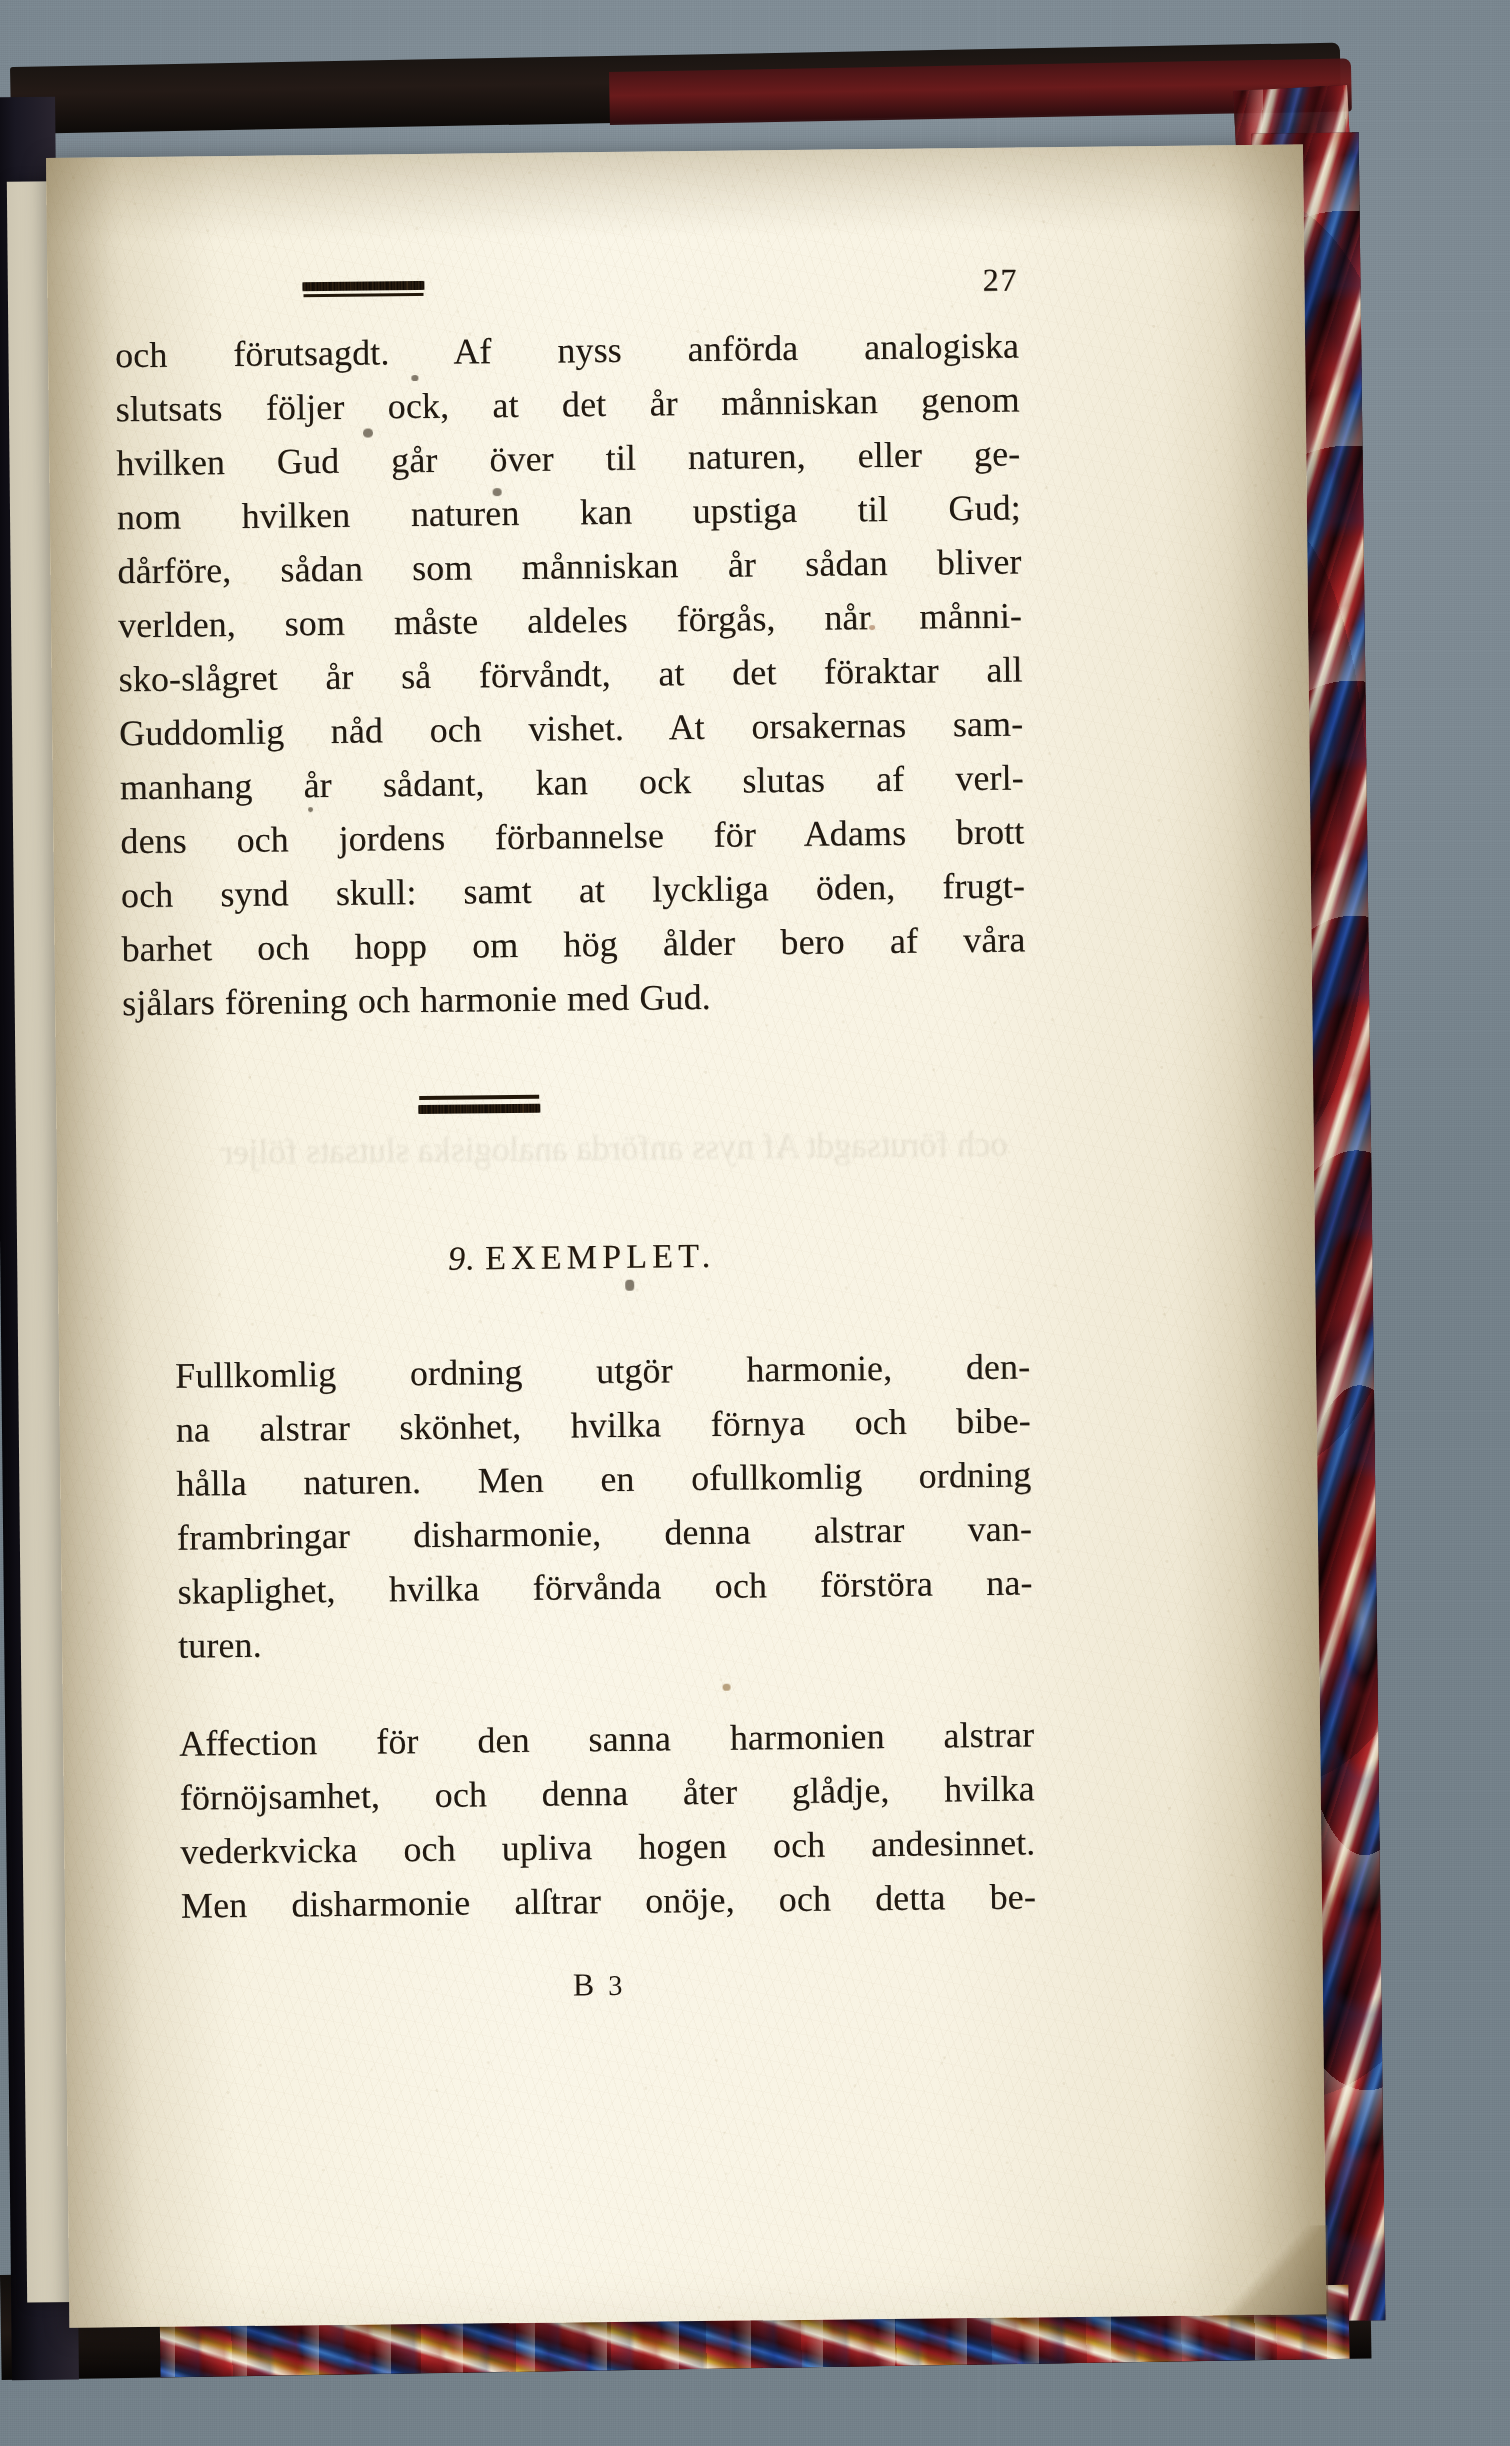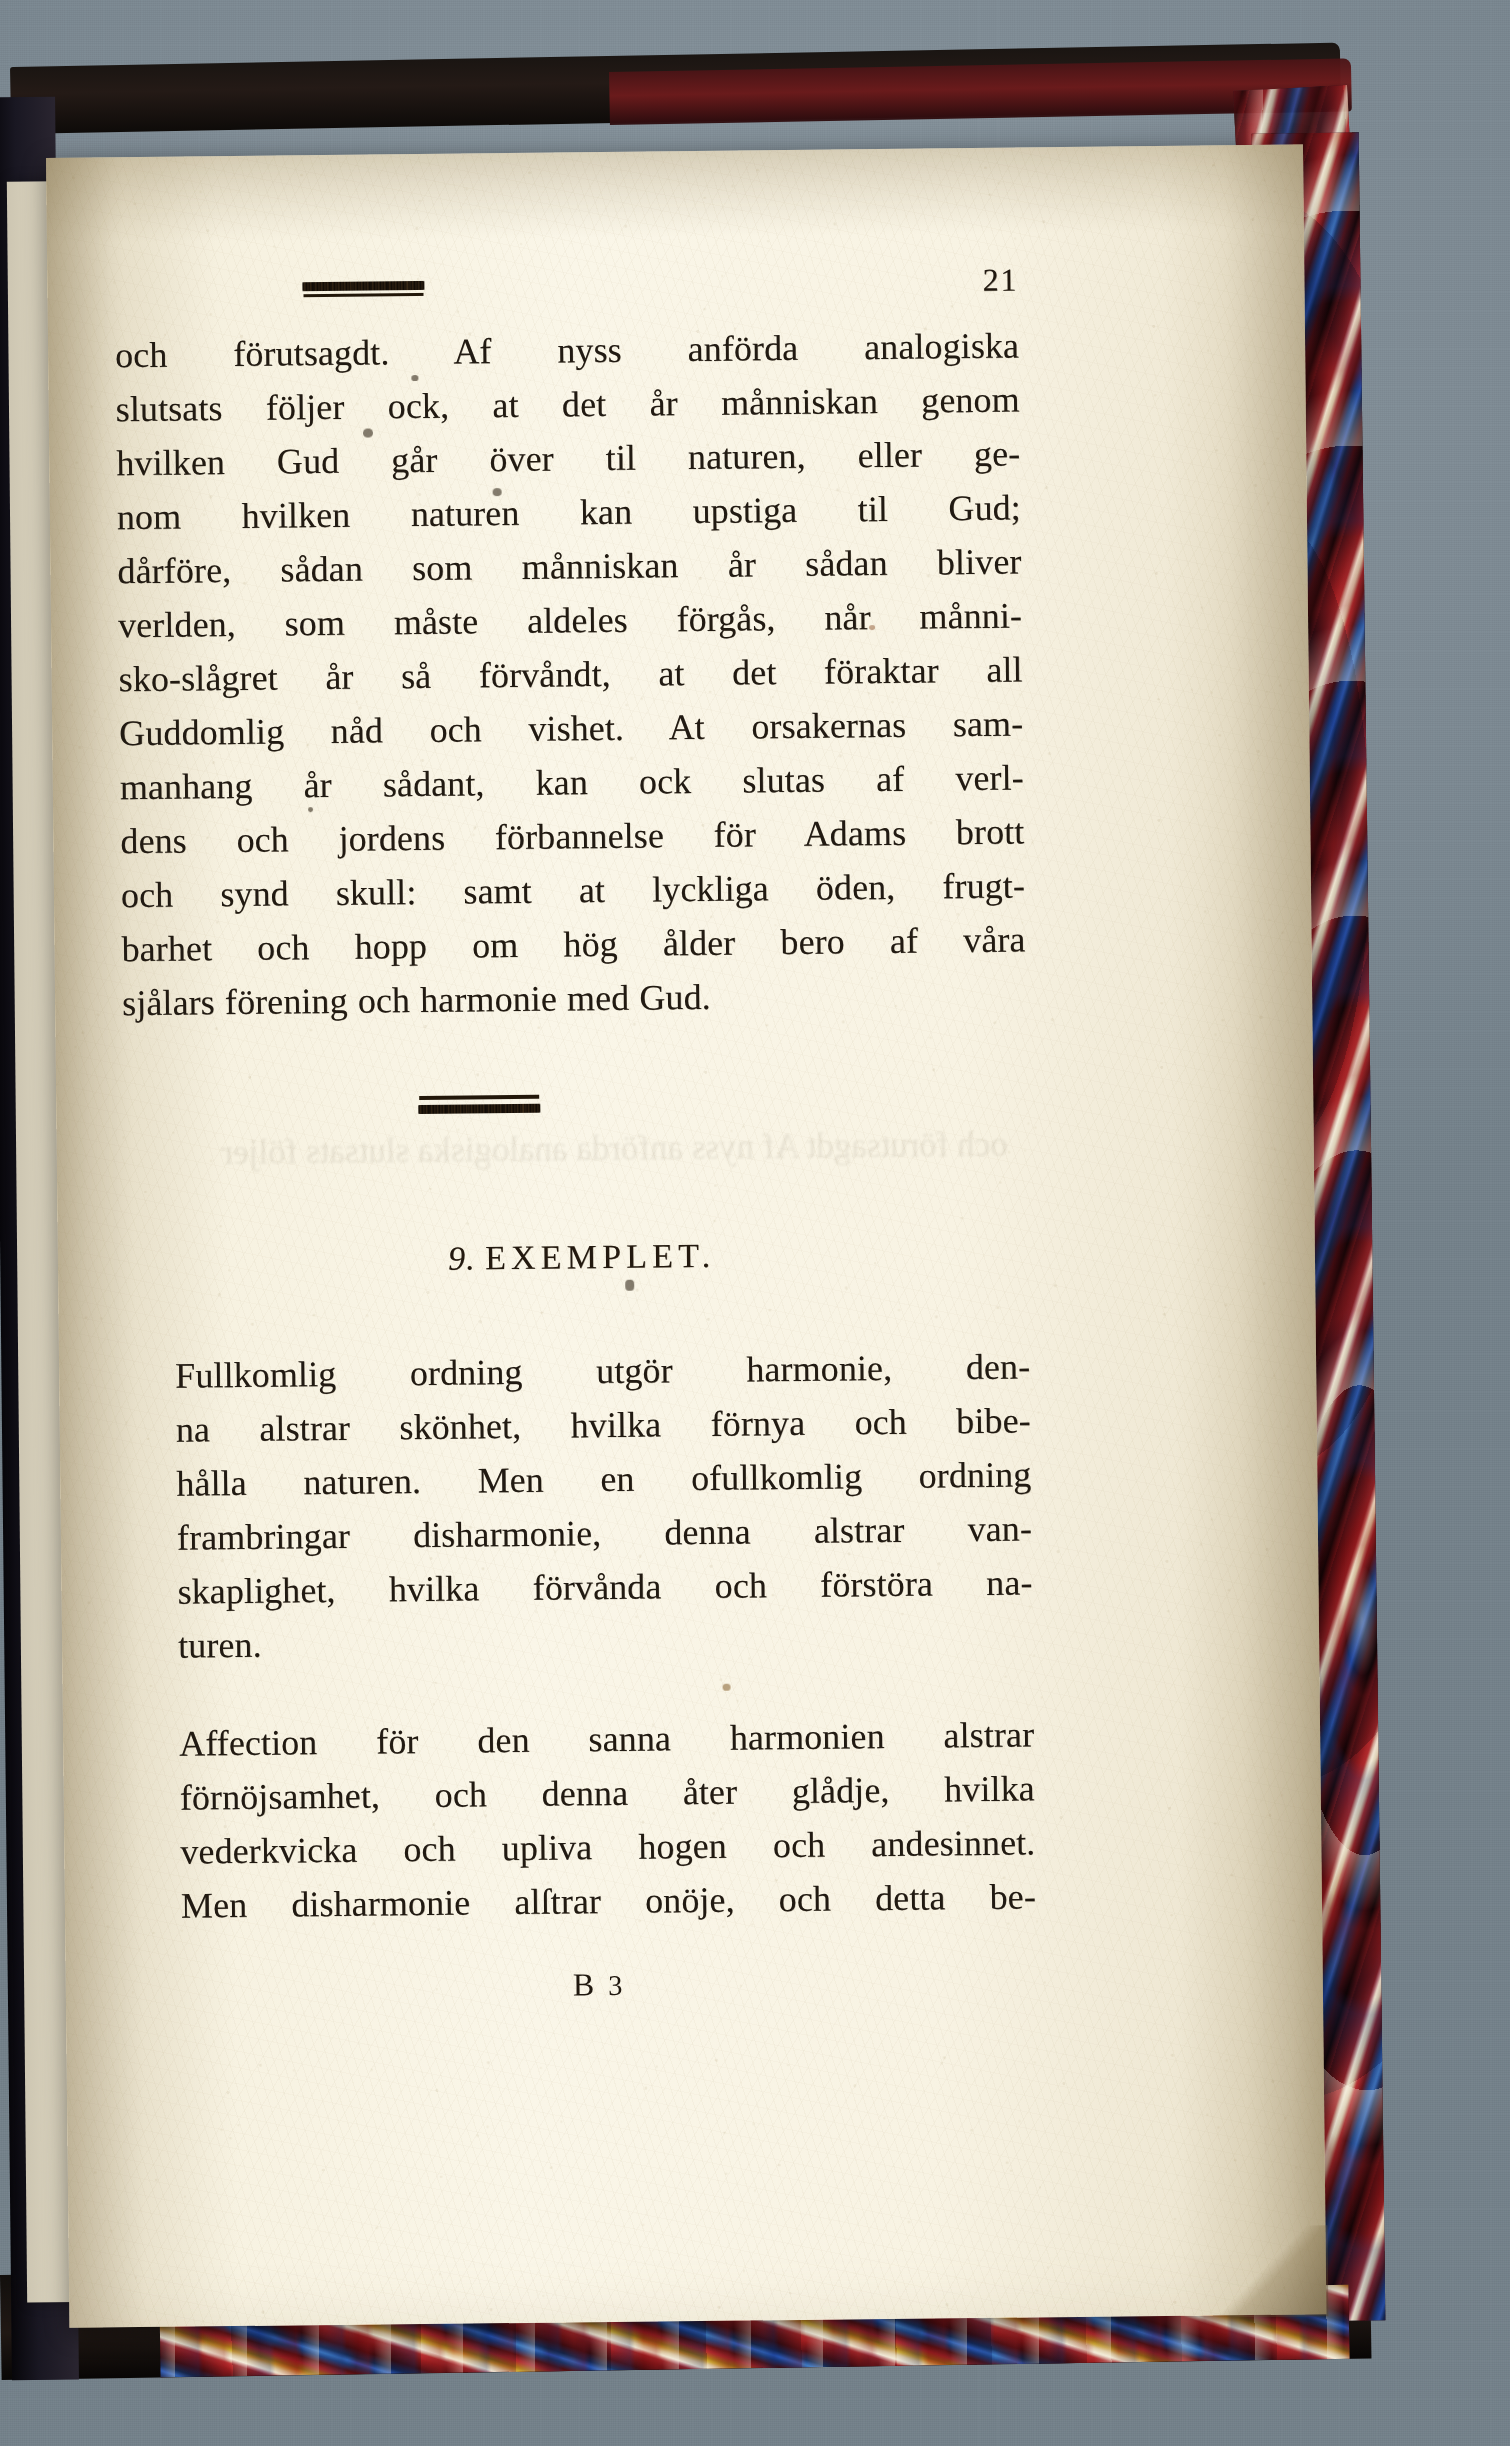--- a/index.html
+++ b/index.html
@@ -435,21 +435,21 @@
     <div class="blot" style="left:818px;  top:476px;  width:5.7px;  height:4.8px; background:rgba(130,70,30,.45);"></div>
     <div class="blot" style="left:567px;  top:1128px; width:8.6px;  height:11.4px; border-radius:40%;"></div>
 
     <div class="text-col">
 
       <div class="header-row">
         <div class="ornament" id="header-ornament">
           <div class="bar-thick"></div>
           <div class="bar-thin"></div>
         </div>
-        <div class="folio">21</div>
+        <div class="folio">27</div>
       </div>
 
       <p class="body">
         <span class="ln j">och förutsagdt.  Af nyss anförda analogiska</span>
         <span class="ln j">slutsats följer ock, at det år månniskan genom</span>
         <span class="ln j">hvilken Gud går över til naturen, eller ge-</span>
         <span class="ln j">nom hvilken naturen kan upstiga til Gud;</span>
         <span class="ln j">dårföre, sådan som månniskan år sådan bliver</span>
         <span class="ln j">verlden, som måste aldeles förgås, når månni-</span>
         <span class="ln j">sko-slågret år så förvåndt, at det föraktar all</span>

